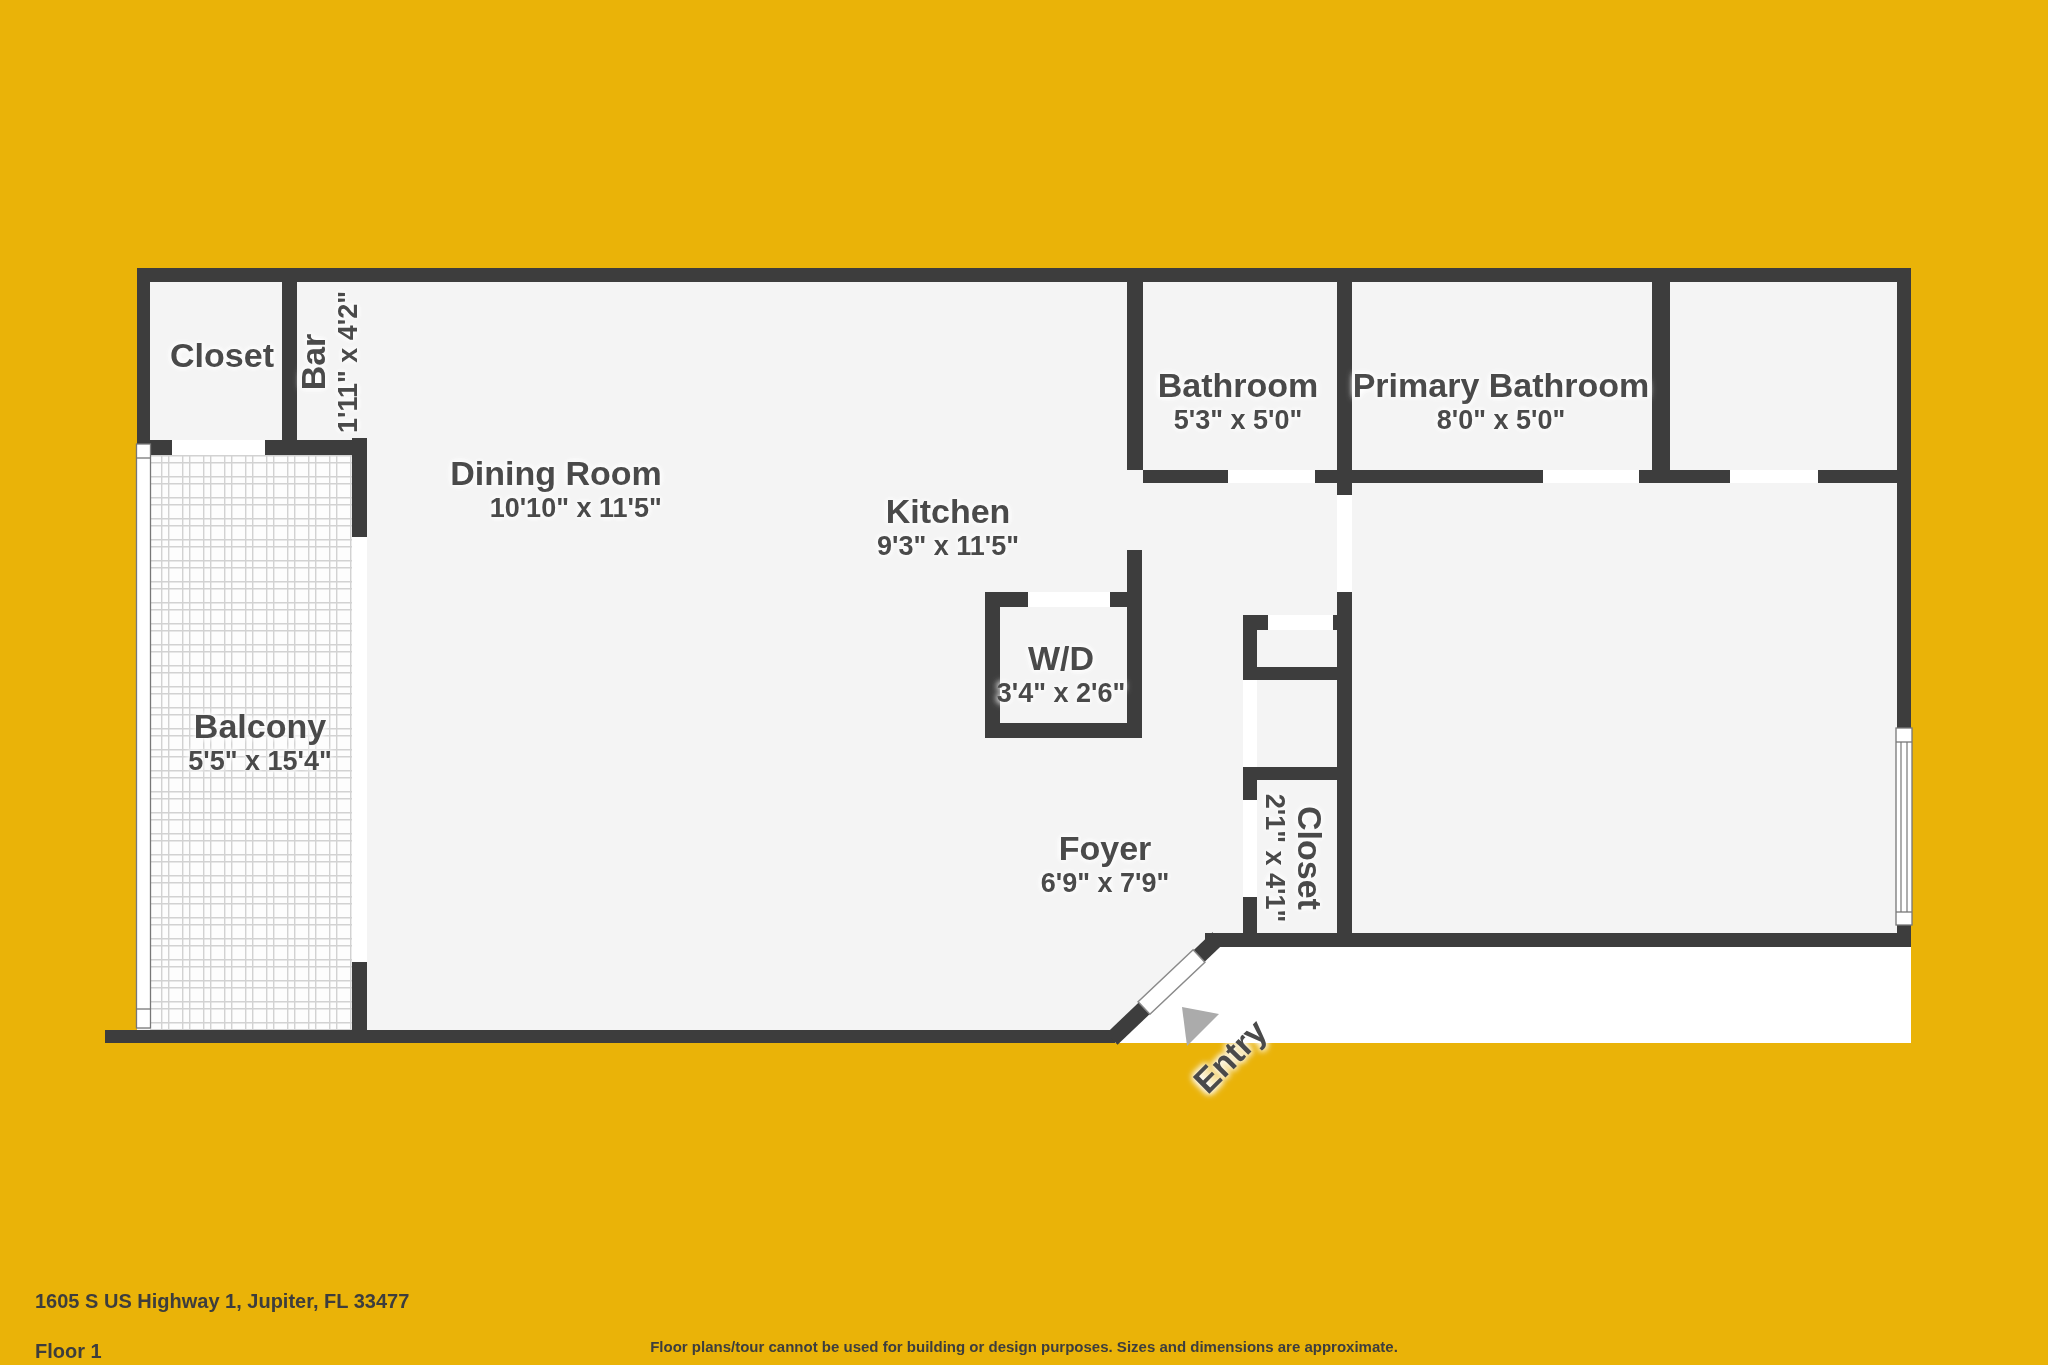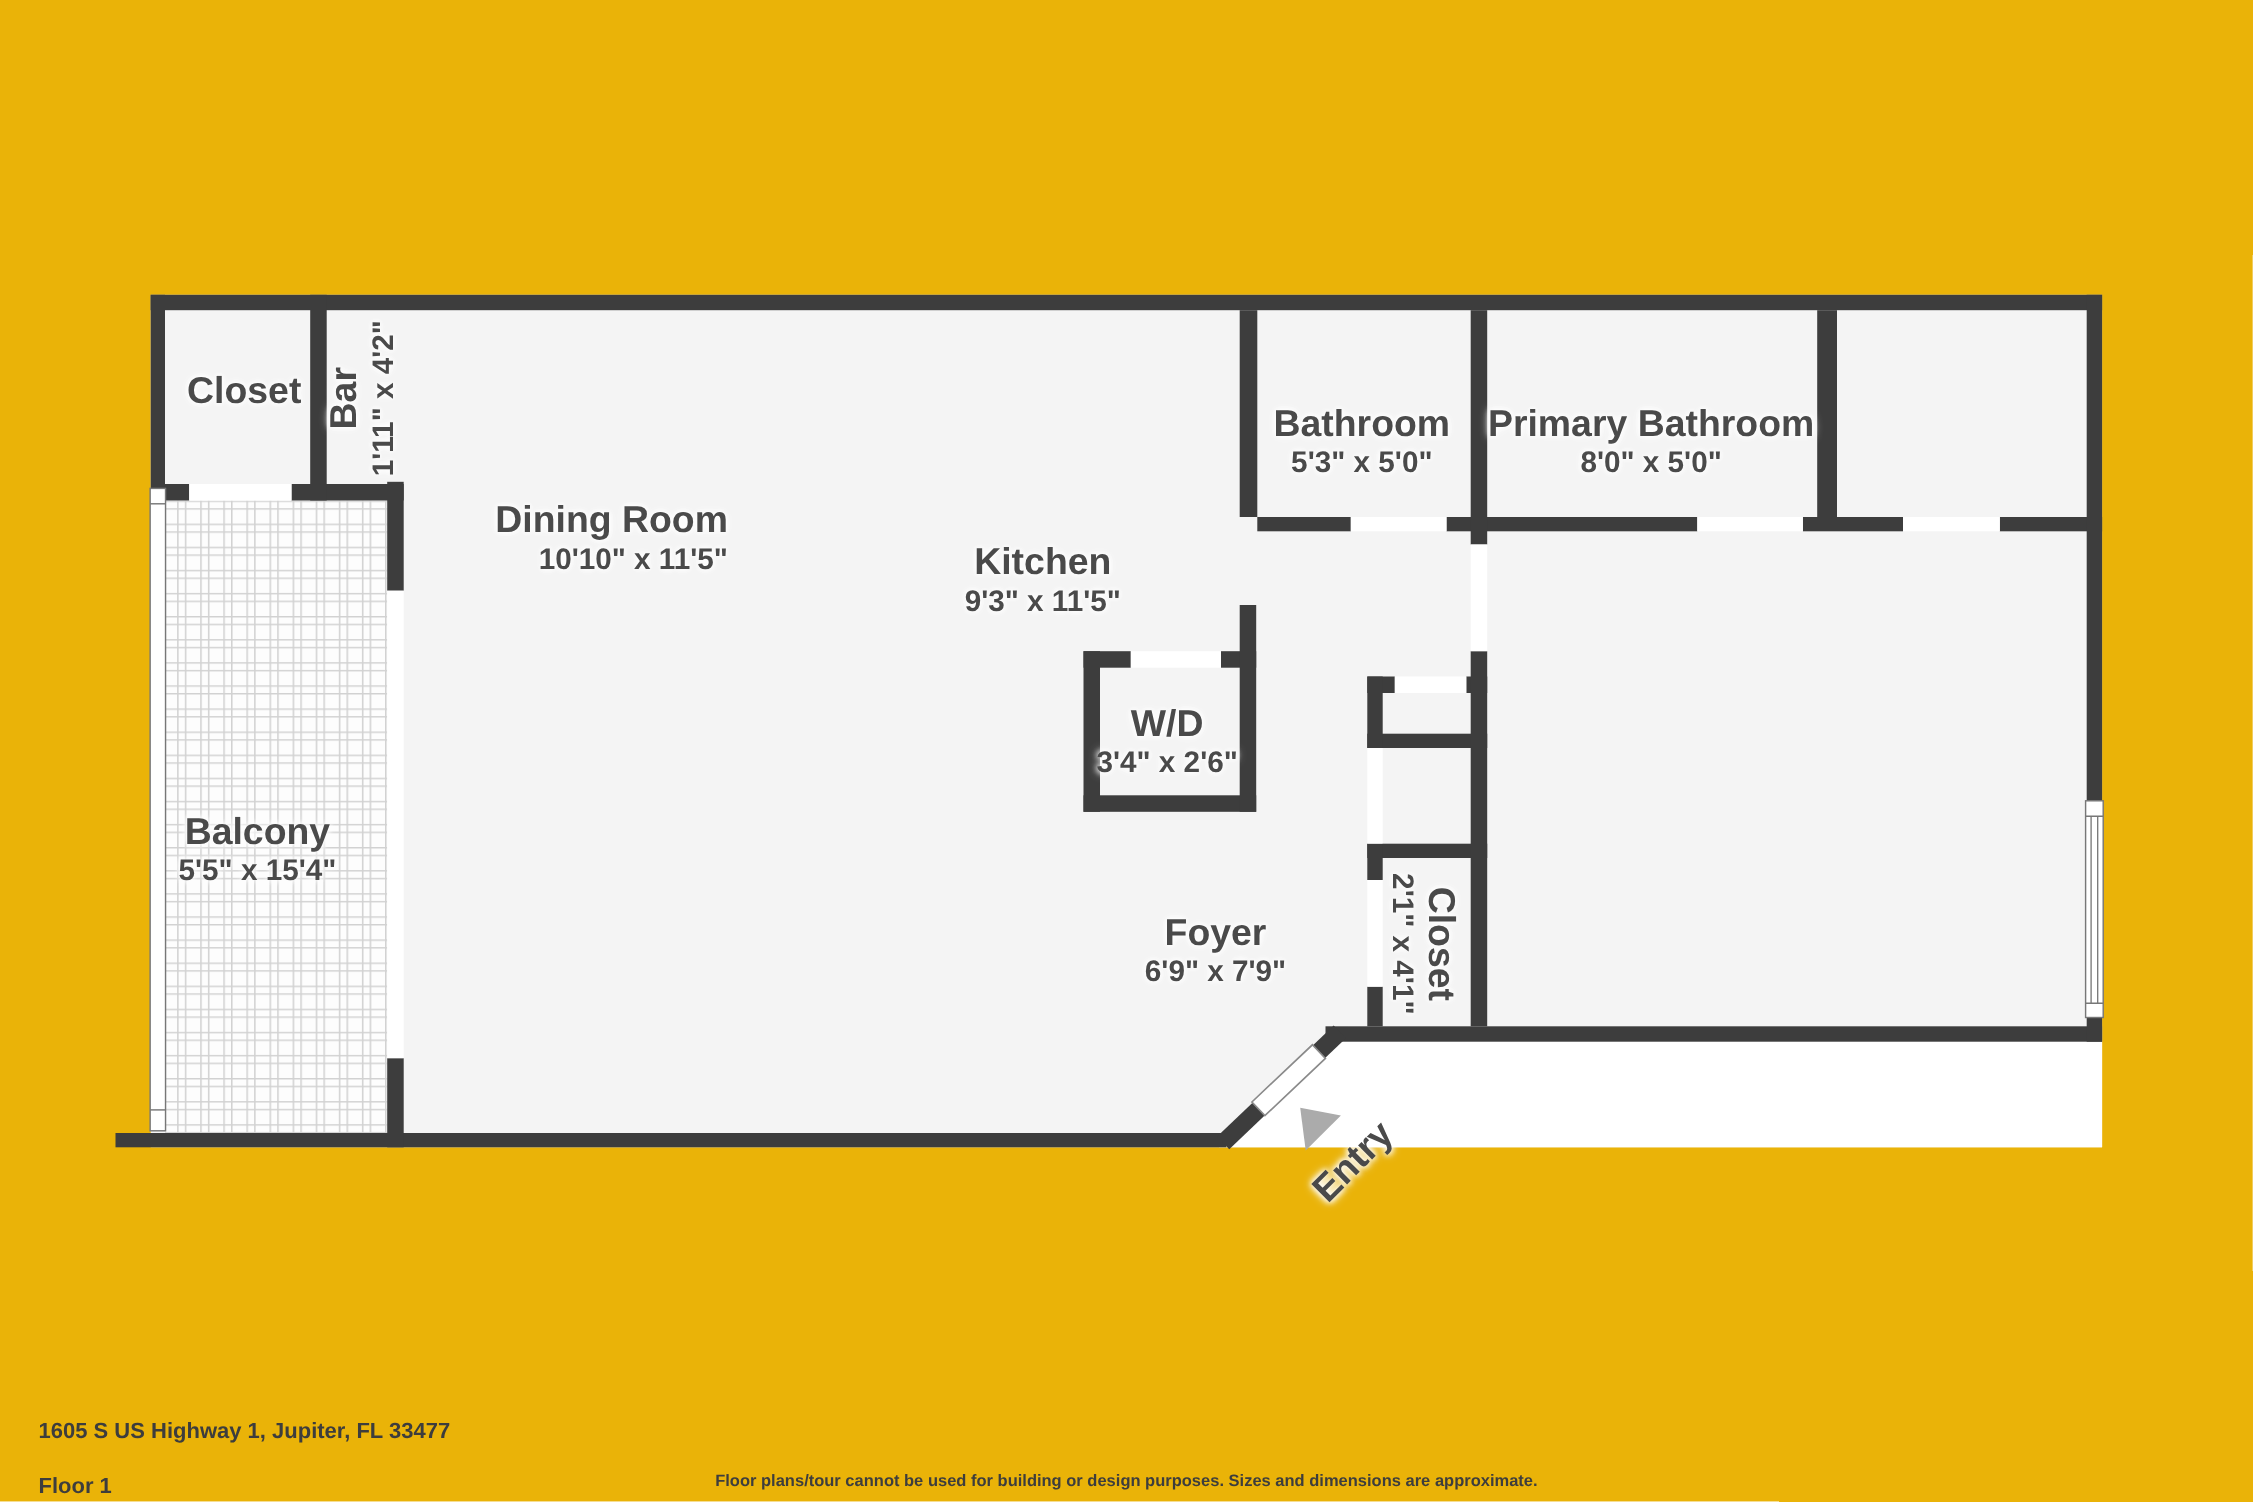--- a/index.html
+++ b/index.html
@@ -149,21 +149,21 @@
     <span class="nm">Bathroom</span>
     <span class="dm">5'3" x 5'0"</span>
   </div>
 
   <div class="room-label" style="left:1501px;top:401px;">
     <span class="nm">Primary Bathroom</span>
     <span class="dm">8'0" x 5'0"</span>
   </div>
 
 
-  <div class="room-label" style="left:234px;top:742px;margin-top:30px;">
+  <div class="room-label" style="left:260px;top:742px;">
     <span class="nm">Balcony</span>
     <span class="dm">5'5" x 15'4"</span>
   </div>
 
   <div class="room-label" style="left:1061px;top:674px;">
     <span class="nm">W/D</span>
     <span class="dm">3'4" x 2'6"</span>
   </div>
 
 

